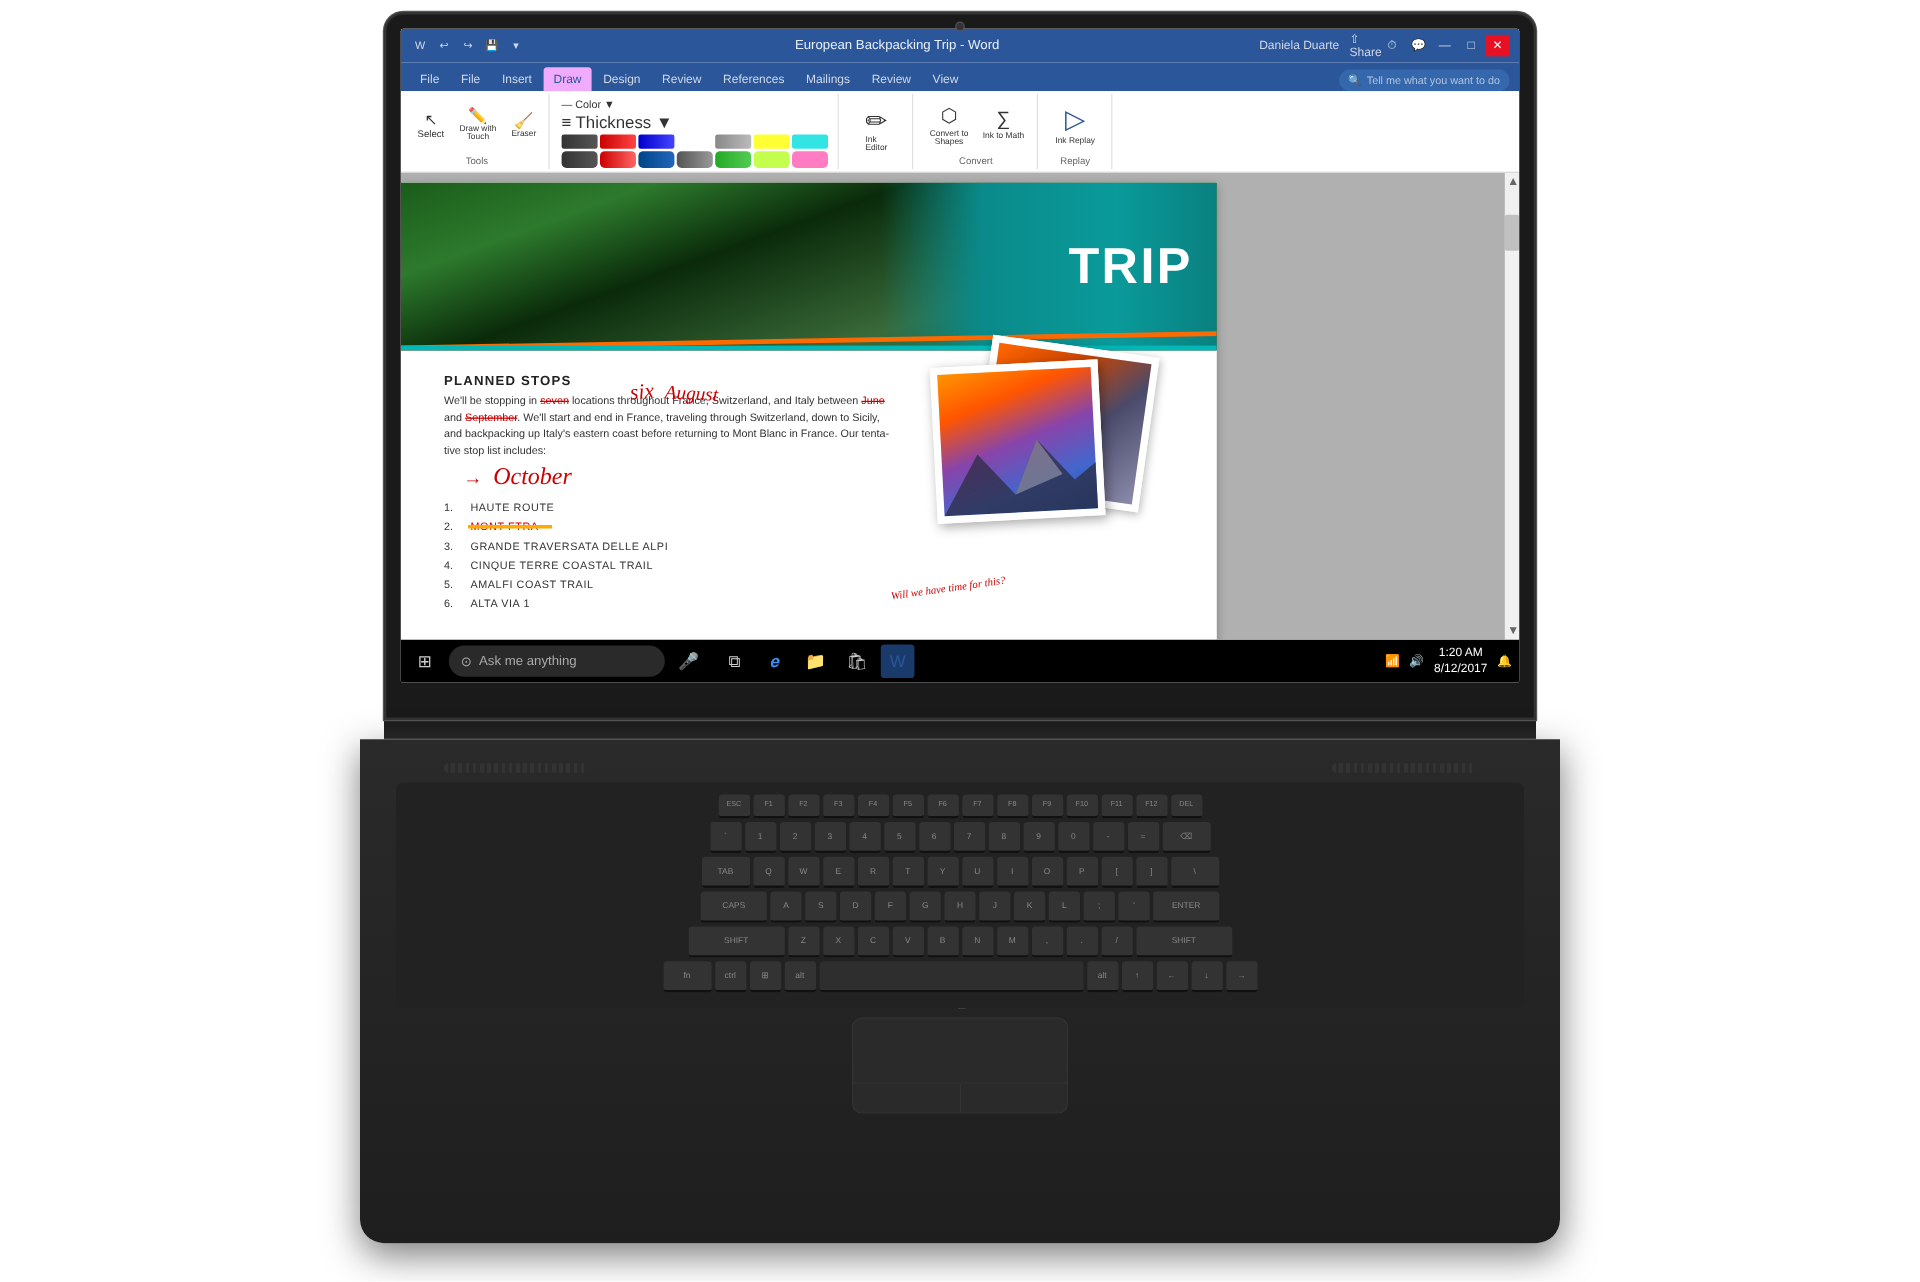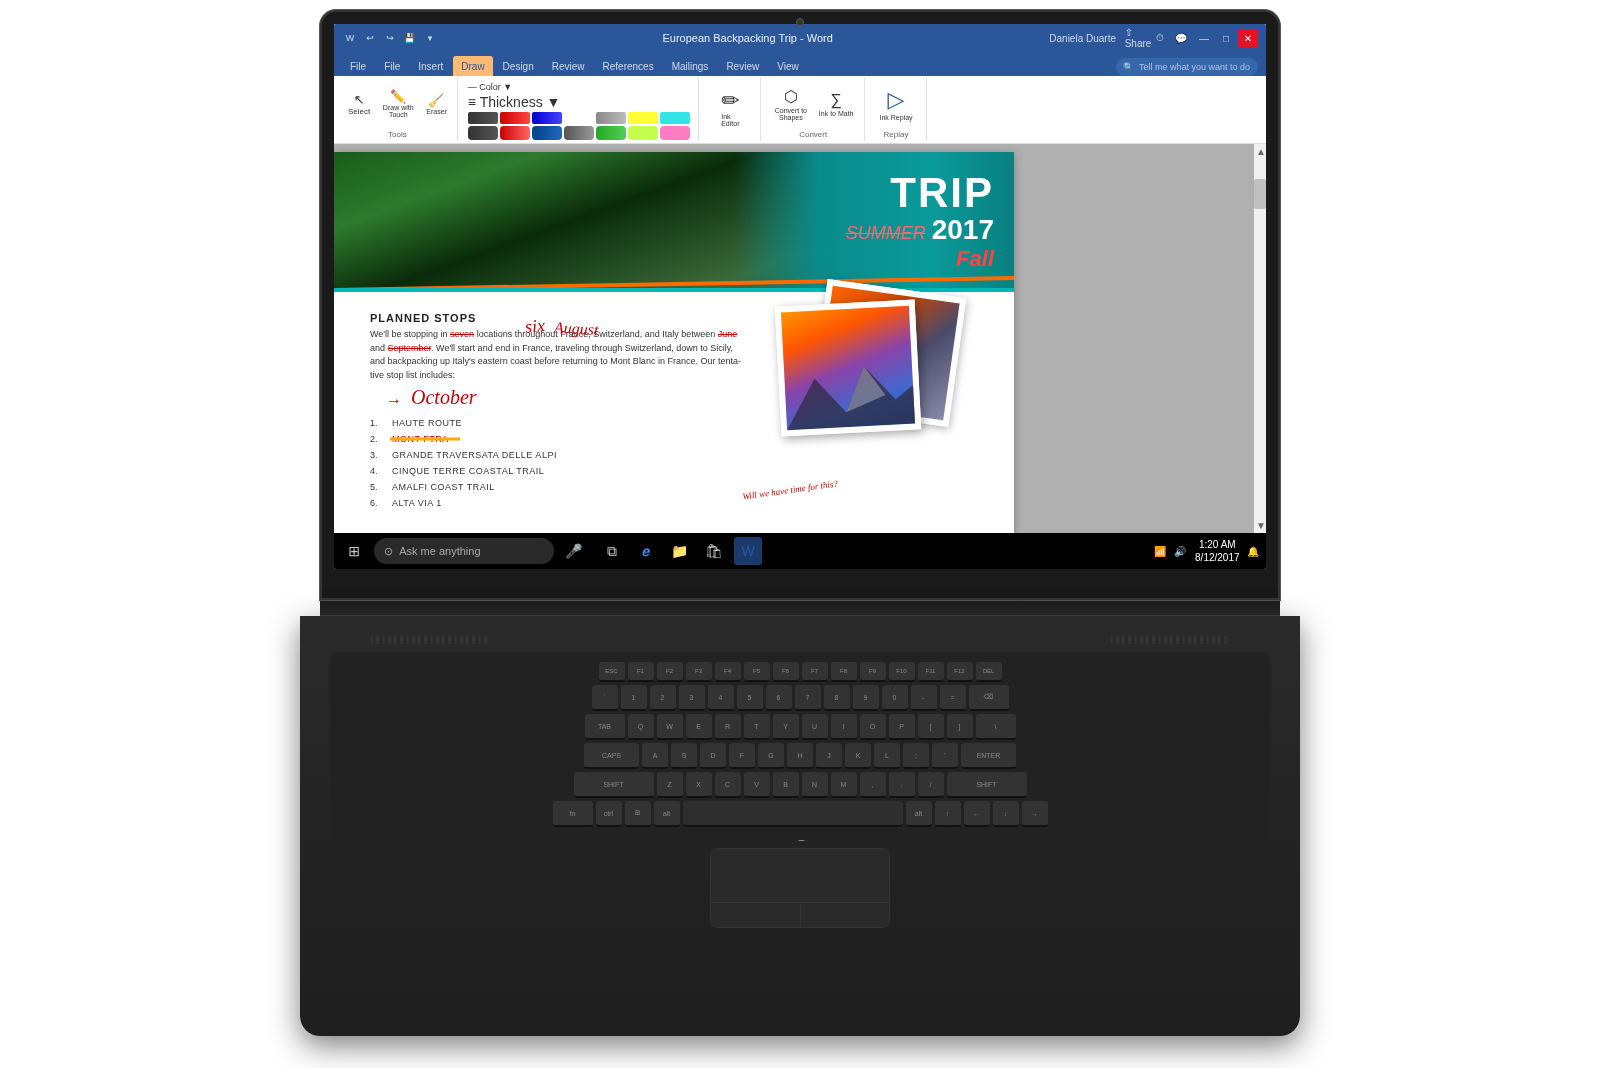--- a/index.html
+++ b/index.html
@@ -206,21 +206,21 @@
       padding: 0 8px;
       font-size: 10px;
       color: #d0d8e8;
       display: flex;
       align-items: center;
       cursor: pointer;
       border-radius: 3px 3px 0 0;
     }
 
     .ribbon-tab.active {
-      background: #fdba74;
+      background: #f0abfc;
       color: #2b579a;
     }
 
     .ribbon-search {
       margin-left: auto;
       height: 18px;
       background: #3567ad;
       border-radius: 10px;
       display: flex;
       align-items: center;
@@ -881,27 +881,20 @@
         <div class="word-document-area">
           <div class="word-document-scroll">
 
             <div class="word-page">
 
               <div class="page-header-img">
                 <div class="page-header-road"></div>
                 <div class="page-header-overlay">
                   <div class="trip-title-area">
                     <div class="trip-word">TRIP</div>
-                    <div class="trip-year-area">
-                      <div style="display:flex;align-items:baseline;gap:6px">
-                        <div class="trip-summer">SUMMER</div>
-                        <div class="trip-year">2017</div>
-                      </div>
-                      <div class="trip-fall">Fall</div>
-                    </div>
                   </div>
                 </div>
                 <div class="header-stripe">
                   <div class="stripe-orange"></div>
                   <div class="stripe-teal"></div>
                 </div>
               </div>
 
               <div class="page-content">
                 <div class="planned-stops-section">

